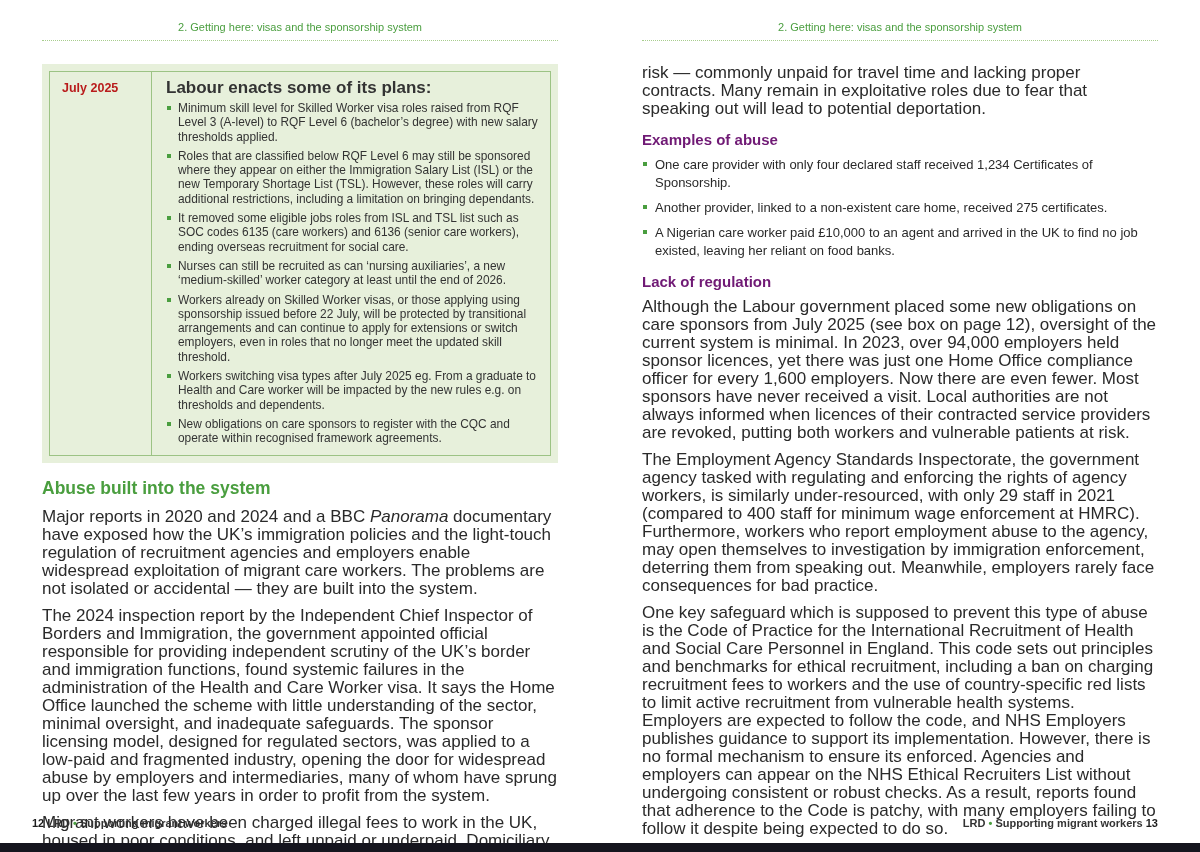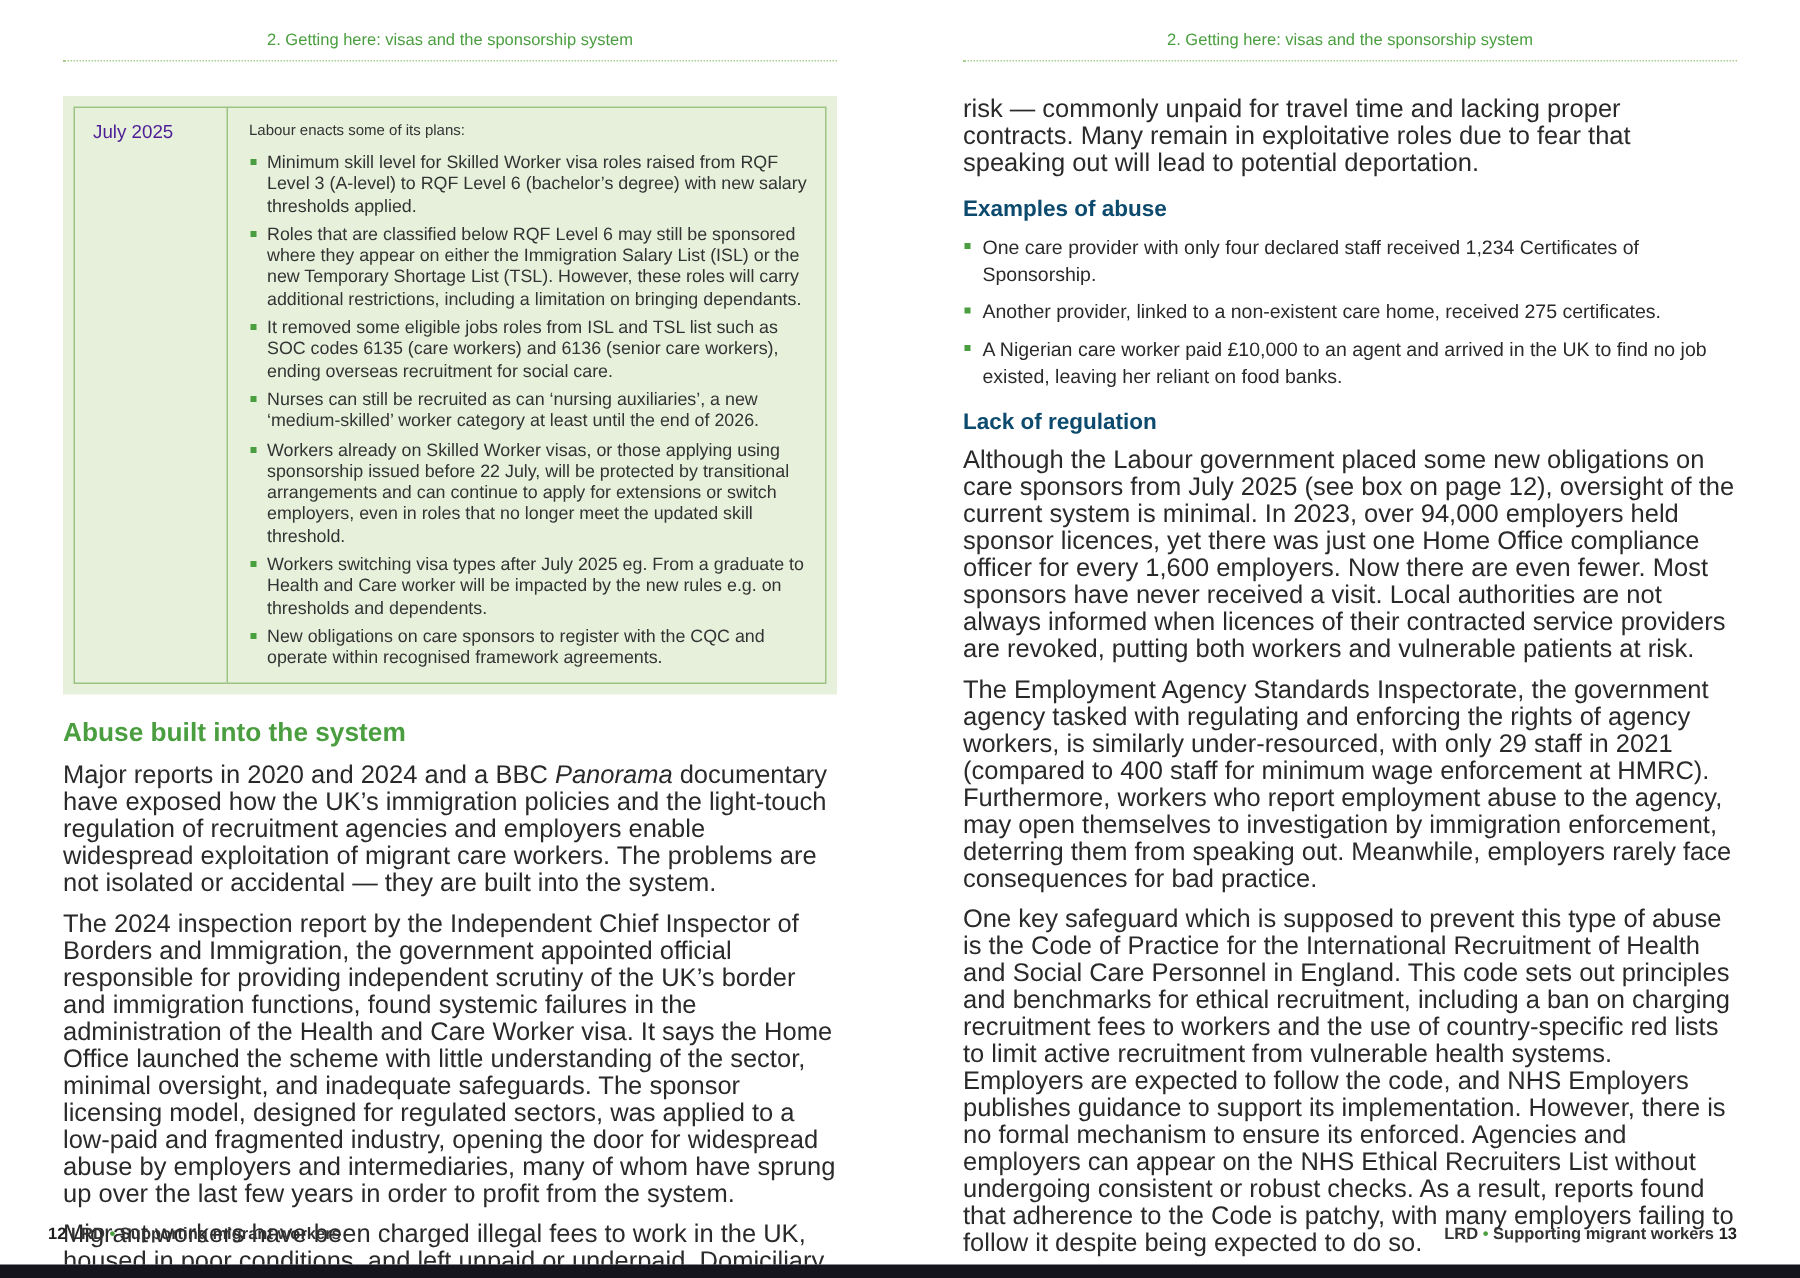--- a/index.html
+++ b/index.html
@@ -13,32 +13,32 @@
     overflow: hidden;
   }
   .spread { display: flex; width: 1200px; height: 829px; }
   .page { width: 600px; height: 843px; position: relative; padding: 0 42px; overflow: hidden; }
 
   .running-header { margin-top: 21px; text-align: center; font-size: 11px; color: var(--accent, #4a9e3f); }
   .rule { margin-top: 7px; height: 0; border-top: 1px dotted var(--rule, #a8cd8e); }
 
   .info-box { margin-top: 23px; background: var(--box-bg, #e7f0db); padding: 7px; }
   .box-table { display: flex; border: 1px solid var(--box-border, #9cc384); }
-  .box-date { flex: 0 0 102px; padding: 9px 8px 9px 12px; font-size: 12.5px; color: #4c1d95;
-              border-right: 1px solid var(--box-border, #9cc384); }
+  .box-date { flex: 0 0 102px; padding: 9px 8px 9px 12px; font-size: 12.5px; color: #b91c1c;
+              border-right: 1px solid var(--box-border, #9cc384); font-weight: bold; }
   .box-content { flex: 1; padding: 9px 12px 9px 14px; }
-  .box-intro { margin: 0 0 6px; font-size: 10px; line-height: 14px; color: #333; }
+  .box-intro { margin: 0 0 6px; font-size: 17px; line-height: 14px; color: #333; font-weight: bold; }
   .box-list { list-style: none; margin: 0; padding: 0; }
   .box-list li { position: relative; padding-left: 12px; margin: 0 0 5px; font-size: 11.9px; line-height: 14.3px; color: #333; }
   .box-list li:last-child { margin-bottom: 0; }
 
   .sq { position: absolute; left: 1px; top: 5px; width: 4px; height: 4px; background: var(--accent, #4a9e3f); }
 
   .section-heading { margin: 15px 0 9px; font-size: 17.5px; font-weight: bold; color: var(--accent, #4a9e3f); }
-  .sub-heading { margin: 13px 0 8px; font-size: 15px; font-weight: bold; color: #0c4a6e; }
+  .sub-heading { margin: 13px 0 8px; font-size: 15px; font-weight: bold; color: #701a75; }
   .body-para { margin: 0 0 9px; font-size: 17px; line-height: 18px; }
   .lead { margin-top: 23px; }
   em { font-style: italic; }
 
   .body-list { list-style: none; margin: 0 0 4px; padding: 0; }
   .body-list li { position: relative; padding-left: 13px; margin: 0 0 7px; font-size: 13px; line-height: 18px; }
   .body-list .sq { top: 6px; }
 
   .footer { position: absolute; bottom: 14px; left: 32px; right: 42px; font-size: 11px; font-weight: bold; color: #333; }
   .footer .dot { color: var(--accent, #4a9e3f); }

